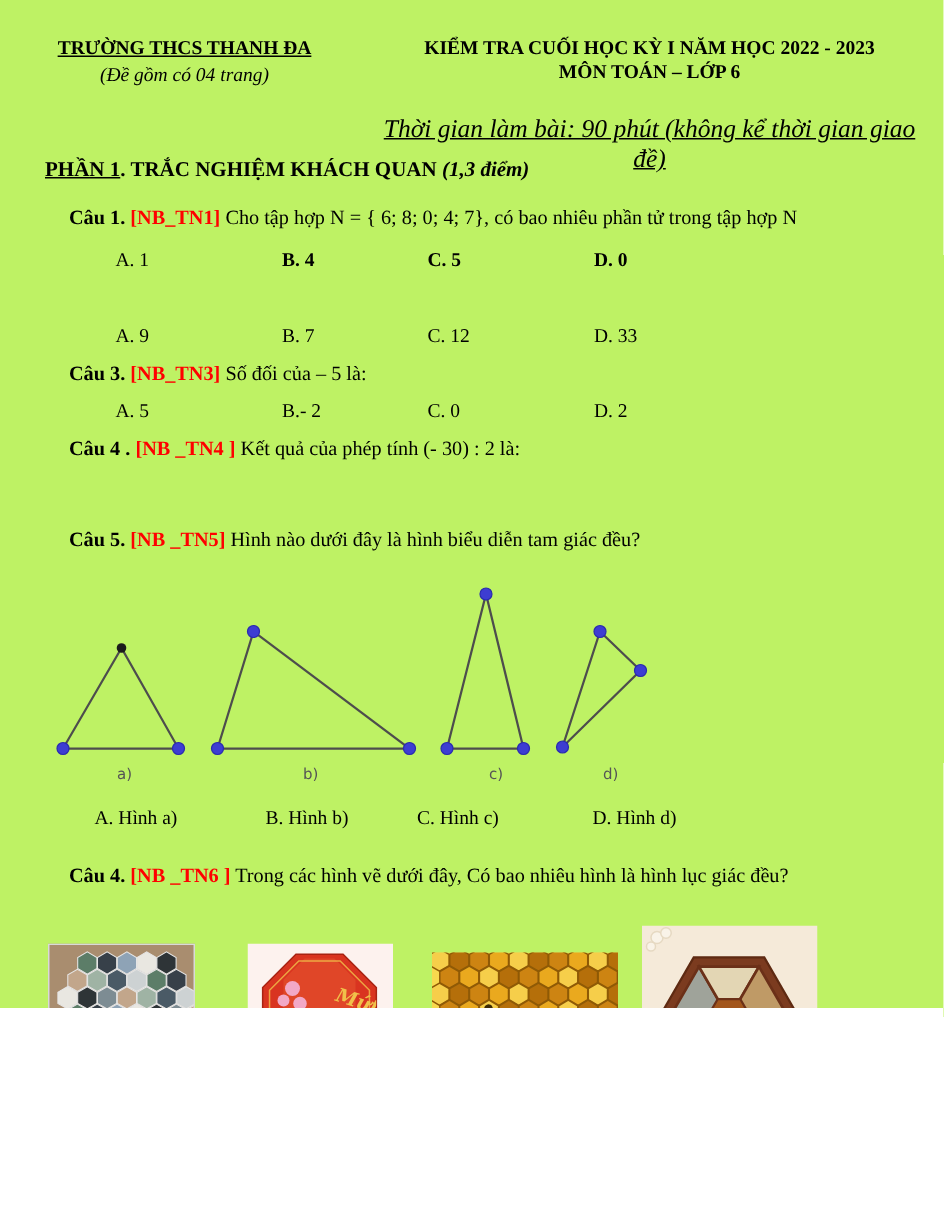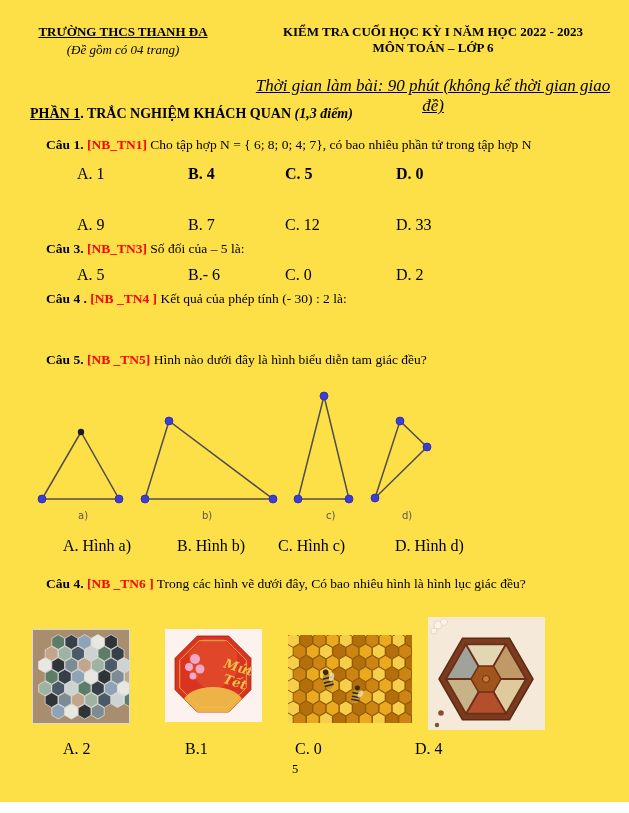--- a/index.html
+++ b/index.html
@@ -1,35 +1,35 @@
 <!DOCTYPE html>
 <html style="--code-red: #ff0000;"><head>
 <meta charset="utf-8">
 <style>
   html,body{margin:0;padding:0;background:#ffffff;}
-  .page{position:relative;width:629px;height:802px;background:#fde047;
+  .page{position:relative;width:629px;height:672px;background:#bef264;
         font-family:"Liberation Serif",serif;color:#000;overflow:hidden;}
   .abs{position:absolute;}
   
   .header-left{left:28px;top:24px;width:190px;text-align:center;}
   .school{font-weight:bold;font-size:13px;text-decoration:underline;}
   .pages-note{font-style:italic;font-size:13px;margin-top:2px;}
   .header-right{left:252px;top:24px;width:362px;text-align:center;}
   .exam-title{font-weight:bold;font-size:13px;}
   .subject{font-weight:bold;font-size:13px;}
   .duration{font-style:italic;font-size:17px;text-decoration:underline;margin-top:20px;}
   
   .section-heading{left:30px;top:106px;font-size:14px;font-weight:bold;}
   .sec-label{text-decoration:underline;}
   .sec-points{font-style:italic;}
   
   .q{left:30px;width:585px;font-size:13.5px;line-height:1.3;}
   .q-label{font-weight:bold;margin-left:16px;}
   .q-code{font-weight:bold;color:var(--code-red,#f00);}
-  .opts{position:absolute;display:grid;font-size:16px;}
+  .opts{position:absolute;display:grid;font-size:13px;}
   .opts-std{left:77px;grid-template-columns:111px 97px 111px auto;}
   .opts-q5{left:63px;grid-template-columns:114px 101px 117px auto;}
   .opts-q6{left:63px;grid-template-columns:122px 110px 120px auto;}
   .page-number{left:0;top:762px;width:590px;text-align:center;font-size:12.5px;}
   svg{display:block;}
 </style>
 </head>
 <body>
 
 <div class="page">
@@ -67,21 +67,21 @@
     <span>D. 33</span>
   </div>
 
   <div class="abs q" style="top:240px">
     <span class="q-label">Câu 3.</span>
     <span class="q-code">[NB_TN3]</span>
     <span class="q-text">Số đối của – 5 là:</span>
   </div>
   <div class="opts opts-std" style="top:266px">
     <span>A. 5</span>
-    <span>B.- 6</span>
+    <span>B.- 2</span>
     <span>C. 0</span>
     <span>D. 2</span>
   </div>
 
   <div class="abs q" style="top:290px">
     <span class="q-label">Câu 4 .</span>
     <span class="q-code">[NB _TN4 ]</span>
     <span class="q-text">Kết quả của phép tính (- 30) : 2 là:</span>
   </div>
 

